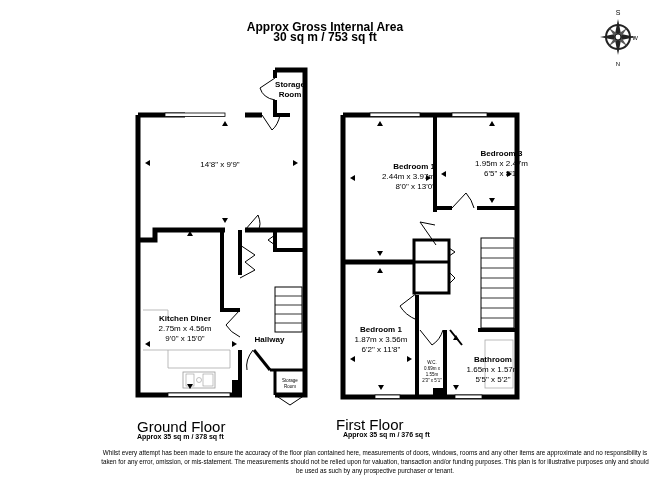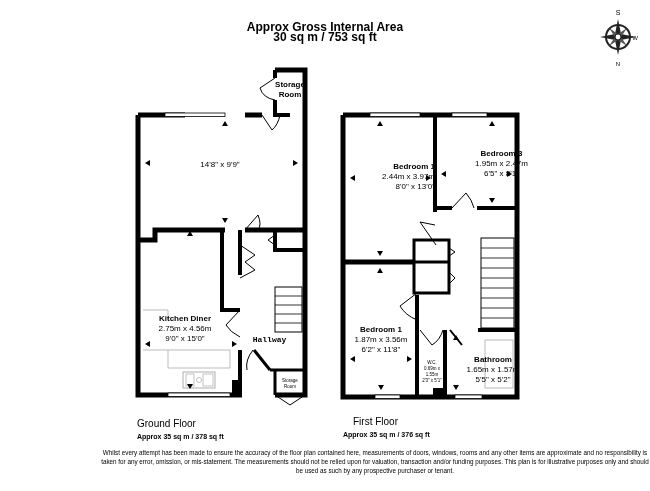--- a/index.html
+++ b/index.html
@@ -3,21 +3,21 @@
 <meta charset="utf-8">
 <style>
   html, body { margin:0; padding:0; background:#ffffff; }
   body { width:650px; height:491px; position:relative; overflow:hidden; font-family:"Liberation Sans", sans-serif; color:#000; }
   .abs { position:absolute; }
   .hdr { left:240px; top:22px; width:170px; text-align:center; font-size:12px; font-weight:bold; line-height:10px; }
   .compass { left:596px; top:6px; width:44px; height:62px; }
   .plan { left:0; top:0; width:650px; height:420px; }
   .room-label { text-align:center; font-size:8px; line-height:10px; }
   .room-label b { font-weight:bold; display:block; }
-  .floor-title { font-size:10px; }
+  .floor-title { font-size:15px; }
   .floor-area { font-size:7px; font-weight:bold; }
   .disclaimer { left:100px; top:448px; width:550px; text-align:center; font-size:6.3px; line-height:9px; }
   .small-label { font-size:4.5px; text-align:center; line-height:6px; }
 </style>
 </head>
 <body>
 
 <div class="abs hdr">
   <div>Approx Gross Internal Area</div>
   <div>30 sq m / 753 sq ft</div>
@@ -161,21 +161,21 @@
 </svg>
 
 <div class="abs room-label" style="left:150px;top:160px;width:140px;">
   <div>14'8" x 9'9"</div>
 </div>
 <div class="abs room-label" style="left:145px;top:314px;width:80px;">
   <b>Kitchen Diner</b>
   <div>2.75m x 4.56m</div>
   <div>9'0" x 15'0"</div>
 </div>
-<div class="abs room-label" style="left:247px;top:335px;width:45px;font-family:Liberation Mono, monospace;">
+<div class="abs room-label" style="left:247px;top:335px;width:45px;">
   <b>Hallway</b>
 </div>
 <div class="abs room-label" style="left:272px;top:80px;width:36px;">
   <b>Storage</b>
   <b>Room</b>
 </div>
 <div class="abs small-label" style="left:277px;top:378px;width:26px;">
   <div>Storage</div>
   <div>Room</div>
 </div>
@@ -201,16 +201,16 @@
   <div>5'5" x 5'2"</div>
 </div>
 <div class="abs small-label" style="left:419px;top:360px;width:26px;">
   <div>W.C.</div>
   <div>0.69m x 1.55m</div>
   <div>2'3" x 5'1"</div>
 </div>
 
 <div class="abs floor-title" style="left:137px;top:418px;">Ground Floor</div>
 <div class="abs floor-area" style="left:137px;top:433px;">Approx 35 sq m / 378 sq ft</div>
-<div class="abs floor-title" style="left:353px;top:416px;">First Floor</div>
+<div class="abs floor-title" style="left:336px;top:416px;">First Floor</div>
 <div class="abs floor-area" style="left:343px;top:431px;">Approx 35 sq m / 376 sq ft</div>
 
 <div class="abs disclaimer">Whilst every attempt has been made to ensure the accuracy of the floor plan contained here, measurements of doors, windows, rooms and any other items are approximate and no responsibility is taken for any error, omission, or mis-statement. The measurements should not be relied upon for valuation, transaction and/or funding purposes. This plan is for illustrative purposes only and should be used as such by any prospective purchaser or tenant.</div>
 
 </body></html>

